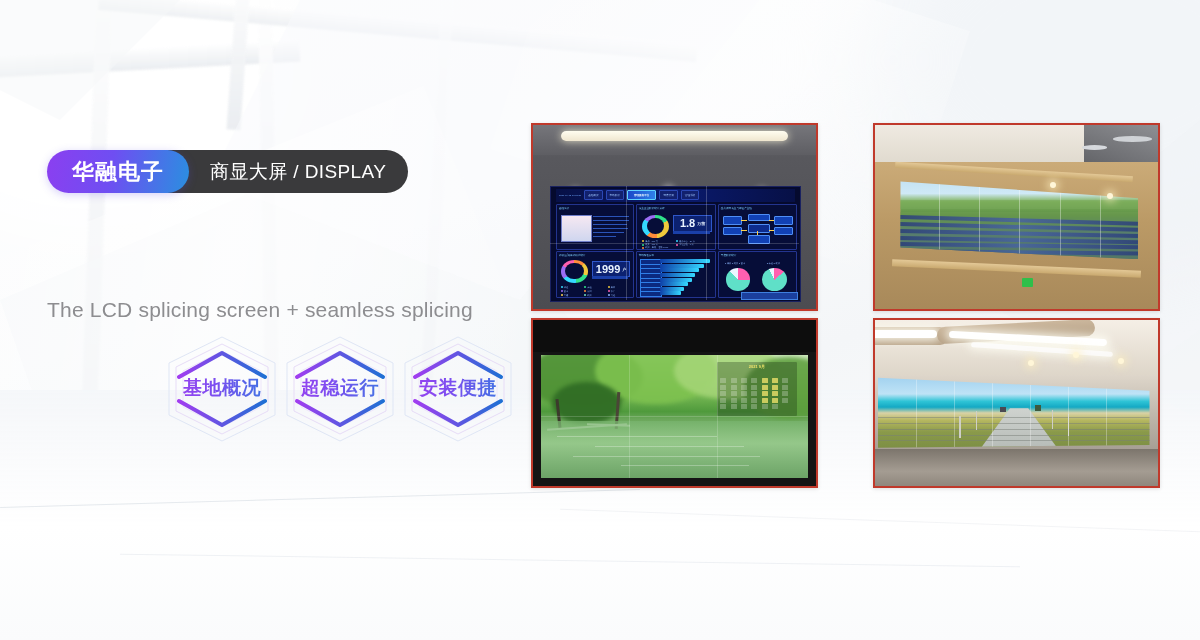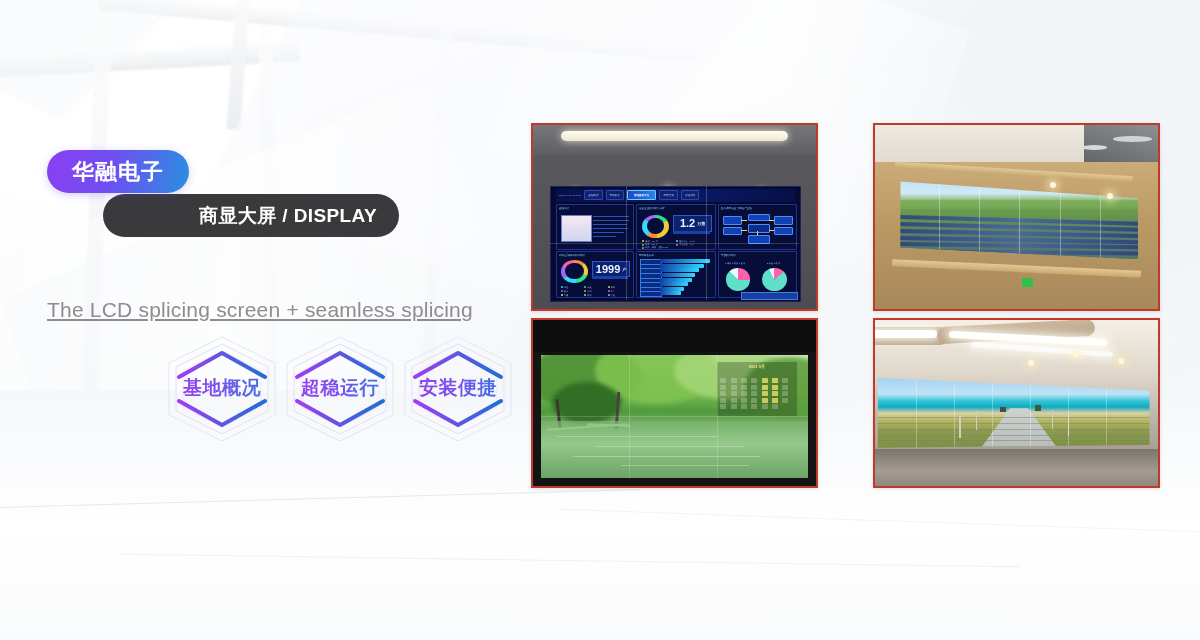--- a/index.html
+++ b/index.html
@@ -26,47 +26,47 @@
     filter:blur(.4px);
   }
   .floorline{position:absolute;height:1px;background:rgba(210,216,224,.55);}
   .glow{position:absolute;border-radius:50%;filter:blur(42px);}
 
   
   .left{position:absolute;left:0;top:0;width:520px;height:640px;}
 
   .tagbar{
     position:absolute;left:47px;top:150px;height:28px;
-    display:flex;align-items:stretch;
+    display:flex;align-items:stretch;gap:11px;
   }
   .tag-dark{
     display:flex;align-items:center;
     background:#3a3a3c;border-radius:22px;
     padding:0 22px 0 96px;margin-left:-86px;
-    color:#ffffff;font-size:19px;font-weight:bold;letter-spacing:.4px;
-    height:43px;box-sizing:border-box;margin-top:44px;
+    color:#ffffff;font-size:19px;font-weight:normal;letter-spacing:.4px;
+    height:43px;box-sizing:border-box;
   }
   .tag-brand{
     position:relative;z-index:2;
     display:flex;align-items:center;justify-content:center;
     width:142px;height:43px;border-radius:22px;
     background:linear-gradient(100deg,#8b3ff0 0%,#6f4ef2 45%,#2a8fe0 100%);
     color:#fff;font-size:22px;font-weight:bold;letter-spacing:1px;
     box-shadow:0 2px 8px rgba(90,70,230,.25);
     box-sizing:border-box;
   }
 
   .headline{
     position:absolute;left:45px;top:228px;
     font-size:50px;font-weight:bold;color:#3b3b3d;letter-spacing:0px;
     white-space:nowrap;line-height:1;
   }
   .subhead{
     position:absolute;left:47px;top:298px;
-    font-size:21px;color:#8d8d90;letter-spacing:.2px;white-space:nowrap;text-decoration:underline;
+    font-size:21px;color:#8d8d90;letter-spacing:.2px;white-space:nowrap;
   }
 
   
   .hexrow{position:absolute;left:45px;top:333px;width:480px;height:118px;}
   .hex{position:absolute;width:118px;height:112px;}
   .hex svg{position:absolute;left:0;top:0;}
   .hexlabel{
     position:absolute;left:0;right:0;top:42px;
     text-align:center;font-size:19px;font-weight:bold;
     background:linear-gradient(90deg,#a13df0 0%,#7b4ff0 45%,#2b7fe0 100%);
@@ -297,21 +297,21 @@
             <div style="position:absolute;left:48%;top:51%;width:46%;height:4%;background:#2a53b8;"></div>
             <div style="position:absolute;left:48%;top:60%;width:40%;height:4%;background:#2a53b8;"></div>
             <div style="position:absolute;left:48%;top:69%;width:30%;height:4%;background:#2a53b8;"></div>
           </div>
 
           <div class="panel" style="left:34%;top:15%;width:31.5%;height:39%;">
             <div class="panelTitle">农业企业数据统计分析</div>
             <div class="donut" style="left:7%;top:22%;width:34%;height:52%;background:conic-gradient(#2fe08a 0 18%,#f0c93c 18% 48%,#ff8c3a 48% 62%,#35d8ff 62% 84%,#9b6cf5 84% 100%);"></div>
             <div style="position:absolute;left:13.5%;top:30%;width:21%;height:36%;border-radius:50%;background:#060d38;"></div>
             <div class="bignum" style="left:46%;top:22%;width:48%;height:34%;font-size:11px;">
-              <span>1.2</span>
+              <span>1.8</span>
               <span style="font-size:4px;margin-left:2px;align-self:center;">万亩</span>
             </div>
             <div style="position:absolute;left:46%;top:58%;width:48%;height:8%;background:#1a3fa8;"></div>
             <div class="legendDot" style="left:7%;top:80%;background:#f0c93c;"></div>
             <div class="legendTxt" style="left:11%;top:78.5%;">果品 · 100 万</div>
             <div class="legendDot" style="left:7%;top:87%;background:#2fe08a;"></div>
             <div class="legendTxt" style="left:11%;top:85.5%;">蔬菜 · 100 亩</div>
             <div class="legendDot" style="left:7%;top:94%;background:#ff8c3a;"></div>
             <div class="legendTxt" style="left:11%;top:92.5%;">粮油、果蔬、畜牧 1000</div>
             <div class="legendDot" style="left:50%;top:80%;background:#35d8ff;"></div>

